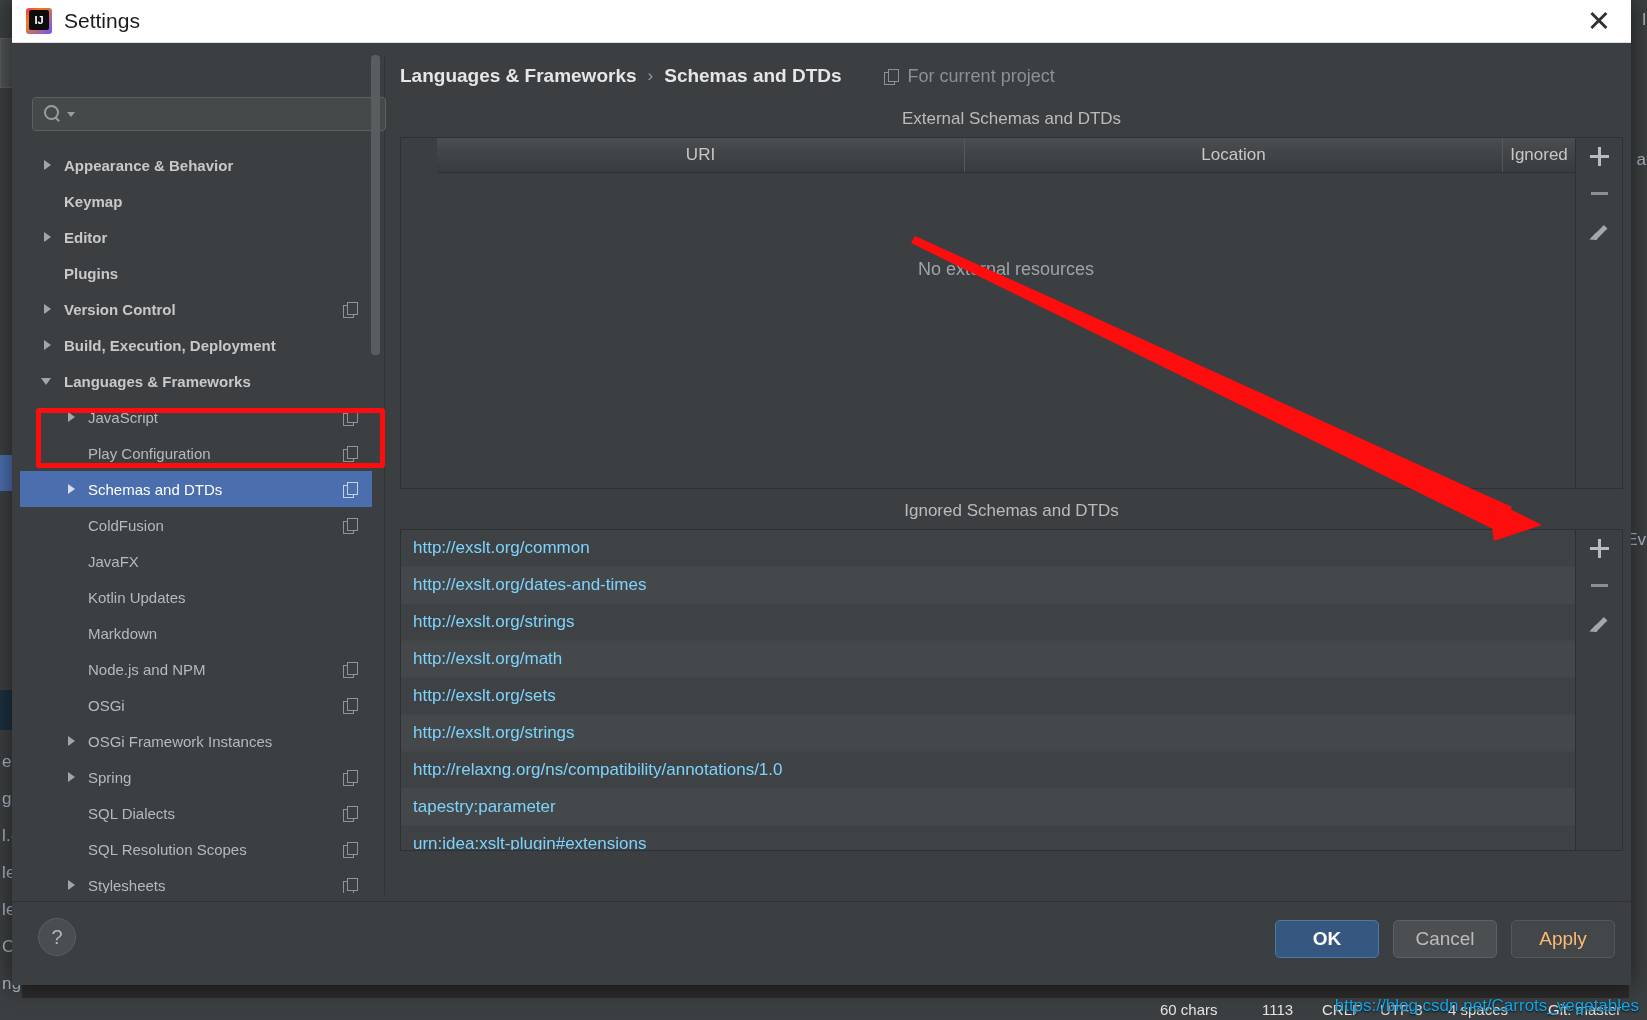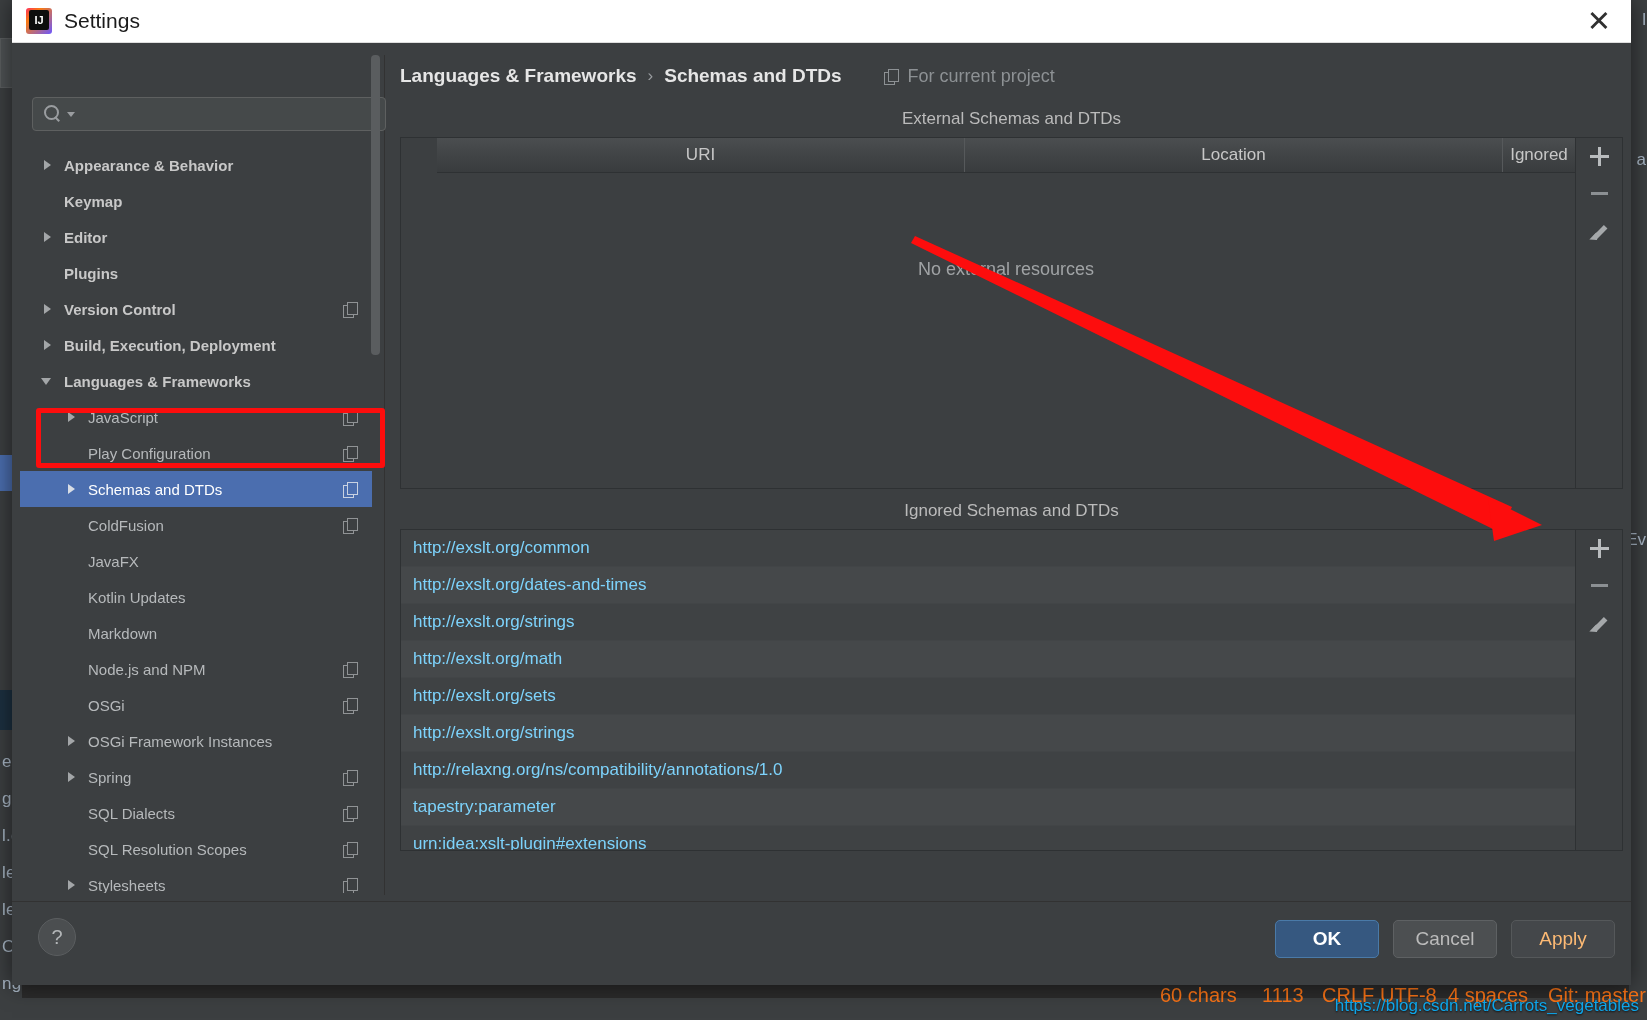--- a/index.html
+++ b/index.html
@@ -13,21 +13,21 @@
   
   #bg-ide{position:absolute;inset:0;background:#2b2b2b;}
   #bg-left-strip{position:absolute;left:0;top:0;width:22px;height:1020px;background:#3c3f41;}
   #bg-left-tab{position:absolute;left:0;top:38px;width:14px;height:48px;background:#4e5254;border:1px solid #5a5d5f;}
   #bg-left-sel{position:absolute;left:0;top:455px;width:40px;height:36px;background:#4b6eaf;}
   #bg-left-dark{position:absolute;left:0;top:690px;width:22px;height:40px;background:#1c3040;}
   .bg-left-text{position:absolute;left:2px;color:#a9b7c6;font-size:17px;letter-spacing:.2px;white-space:nowrap;}
   #bg-right-strip{position:absolute;right:0;top:0;width:18px;height:1020px;background:#3c3f41;}
   .bg-right-text{position:absolute;right:1px;color:#a9b7c6;font-size:17px;white-space:nowrap;}
   #bg-bottom{position:absolute;left:0;bottom:0;width:1647px;height:22px;background:#3c3f41;color:#6e7477;font-size:15px;}
-  .bg-bot-item{position:absolute;bottom:13px;white-space:nowrap;color:#f97316;font-size:20px;}
+  .bg-bot-item{position:absolute;bottom:2px;white-space:nowrap;color:#e5e5e5;font-size:15px;}
 
   
   #dialog{position:absolute;left:12px;top:0;width:1619px;height:985px;background:#3c3f41;
           box-shadow:0 0 22px rgba(0,0,0,.55);}
   
   #titlebar{height:42px;background:#ffffff;display:flex;align-items:center;padding:0 10px 0 14px;
             border-bottom:1px solid #dedede;}
   #ij-logo{width:26px;height:26px;border-radius:3px;flex:0 0 auto;position:relative;overflow:hidden;
            background:linear-gradient(135deg,#fe315d 0%,#f97a12 28%,#6b57ff 100%);}
   #ij-logo::after{content:"IJ";position:absolute;left:3px;top:2px;width:20px;height:20px;background:#0d0d0d;

